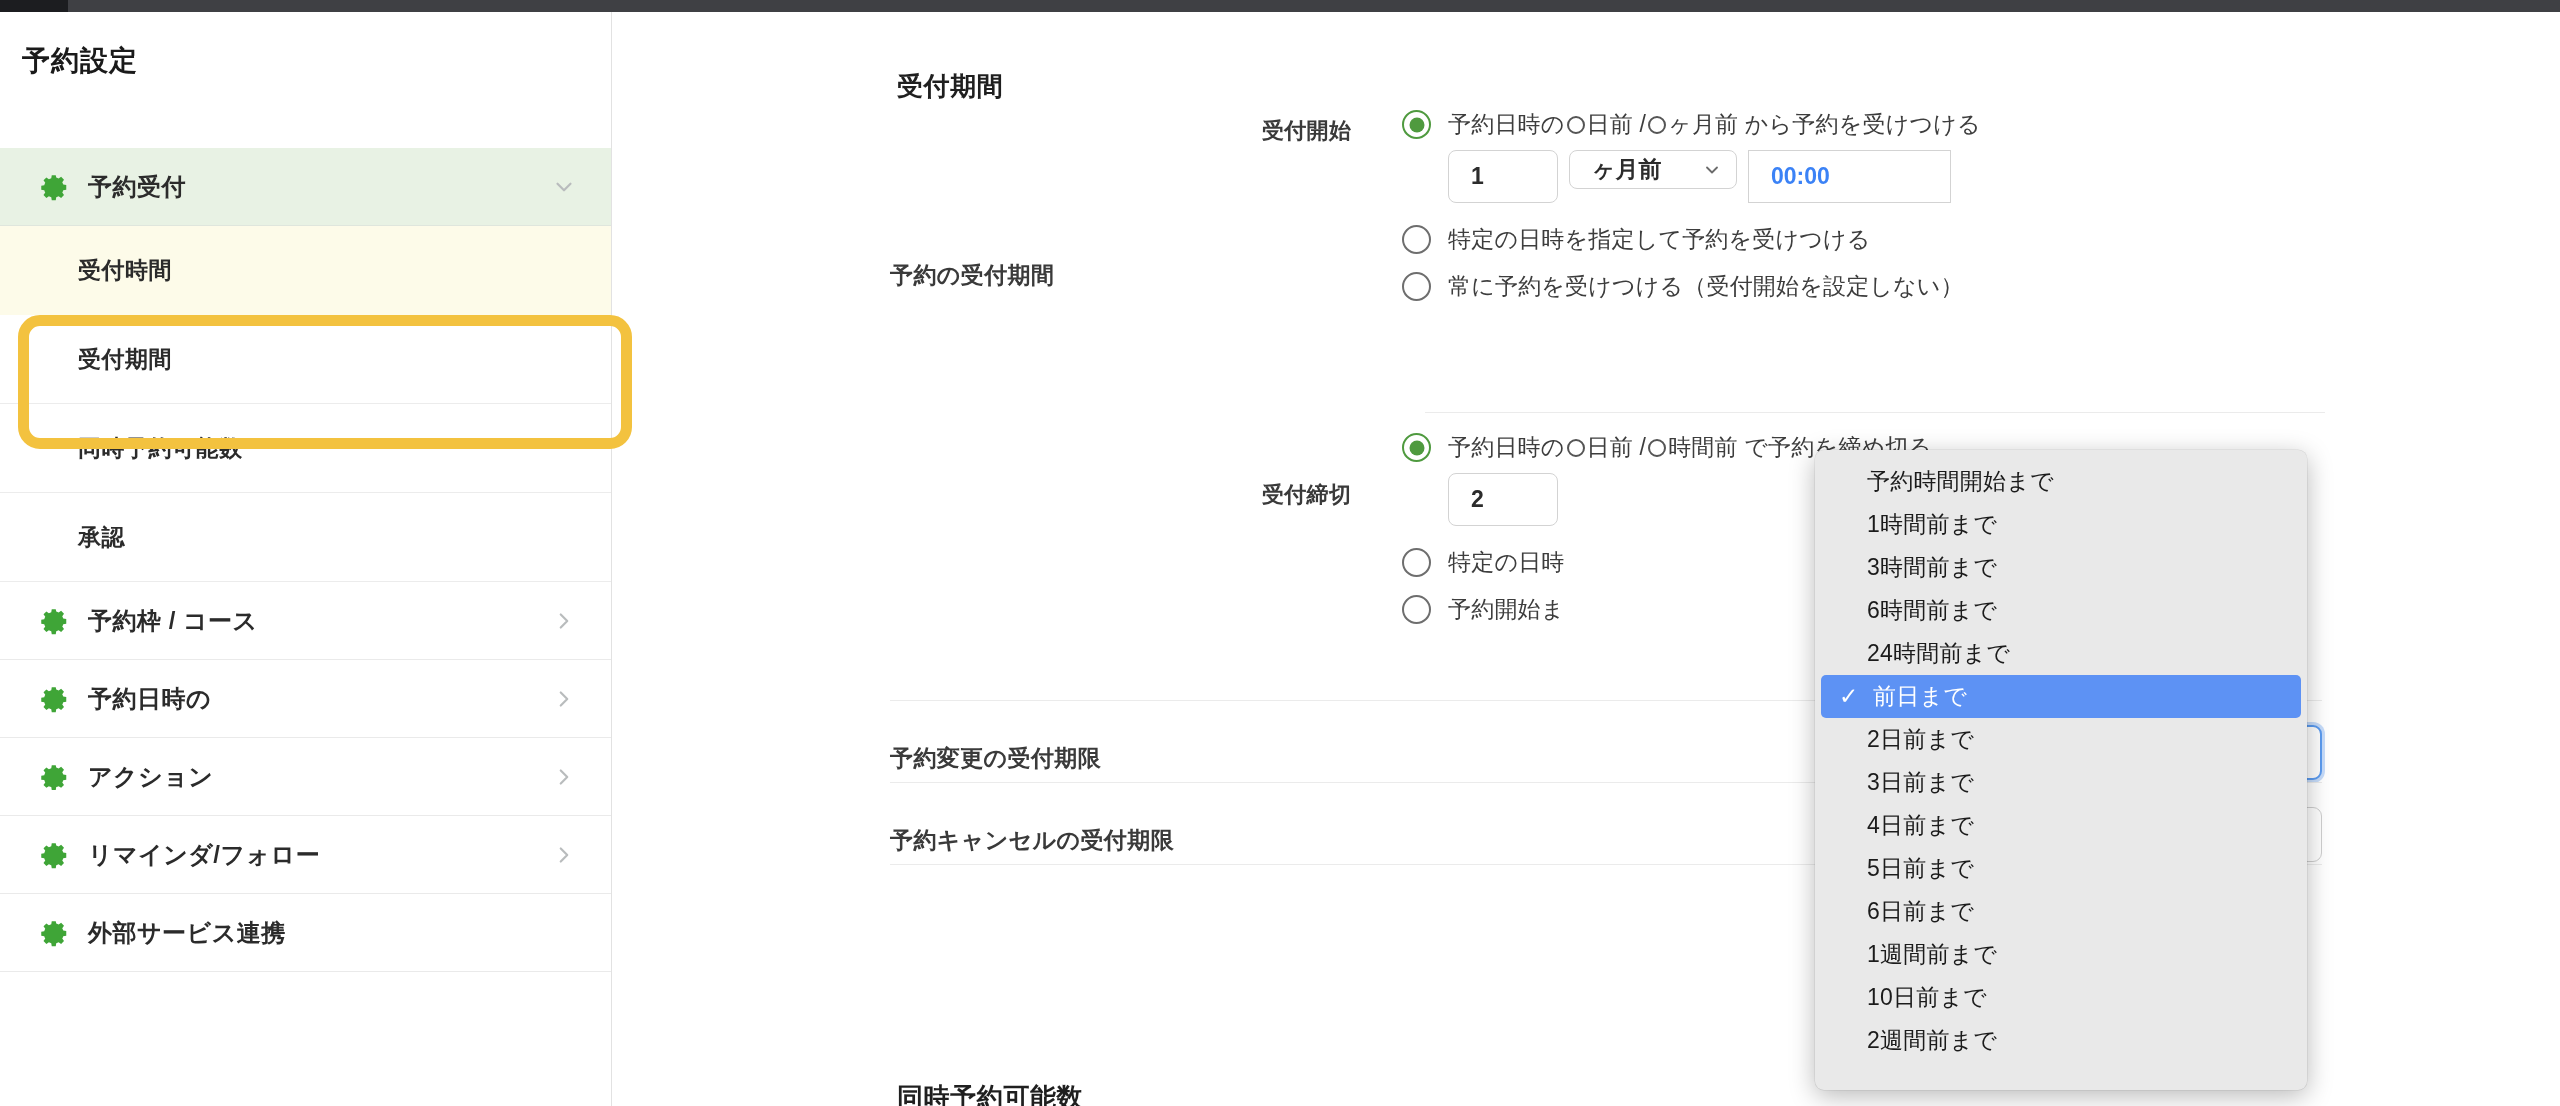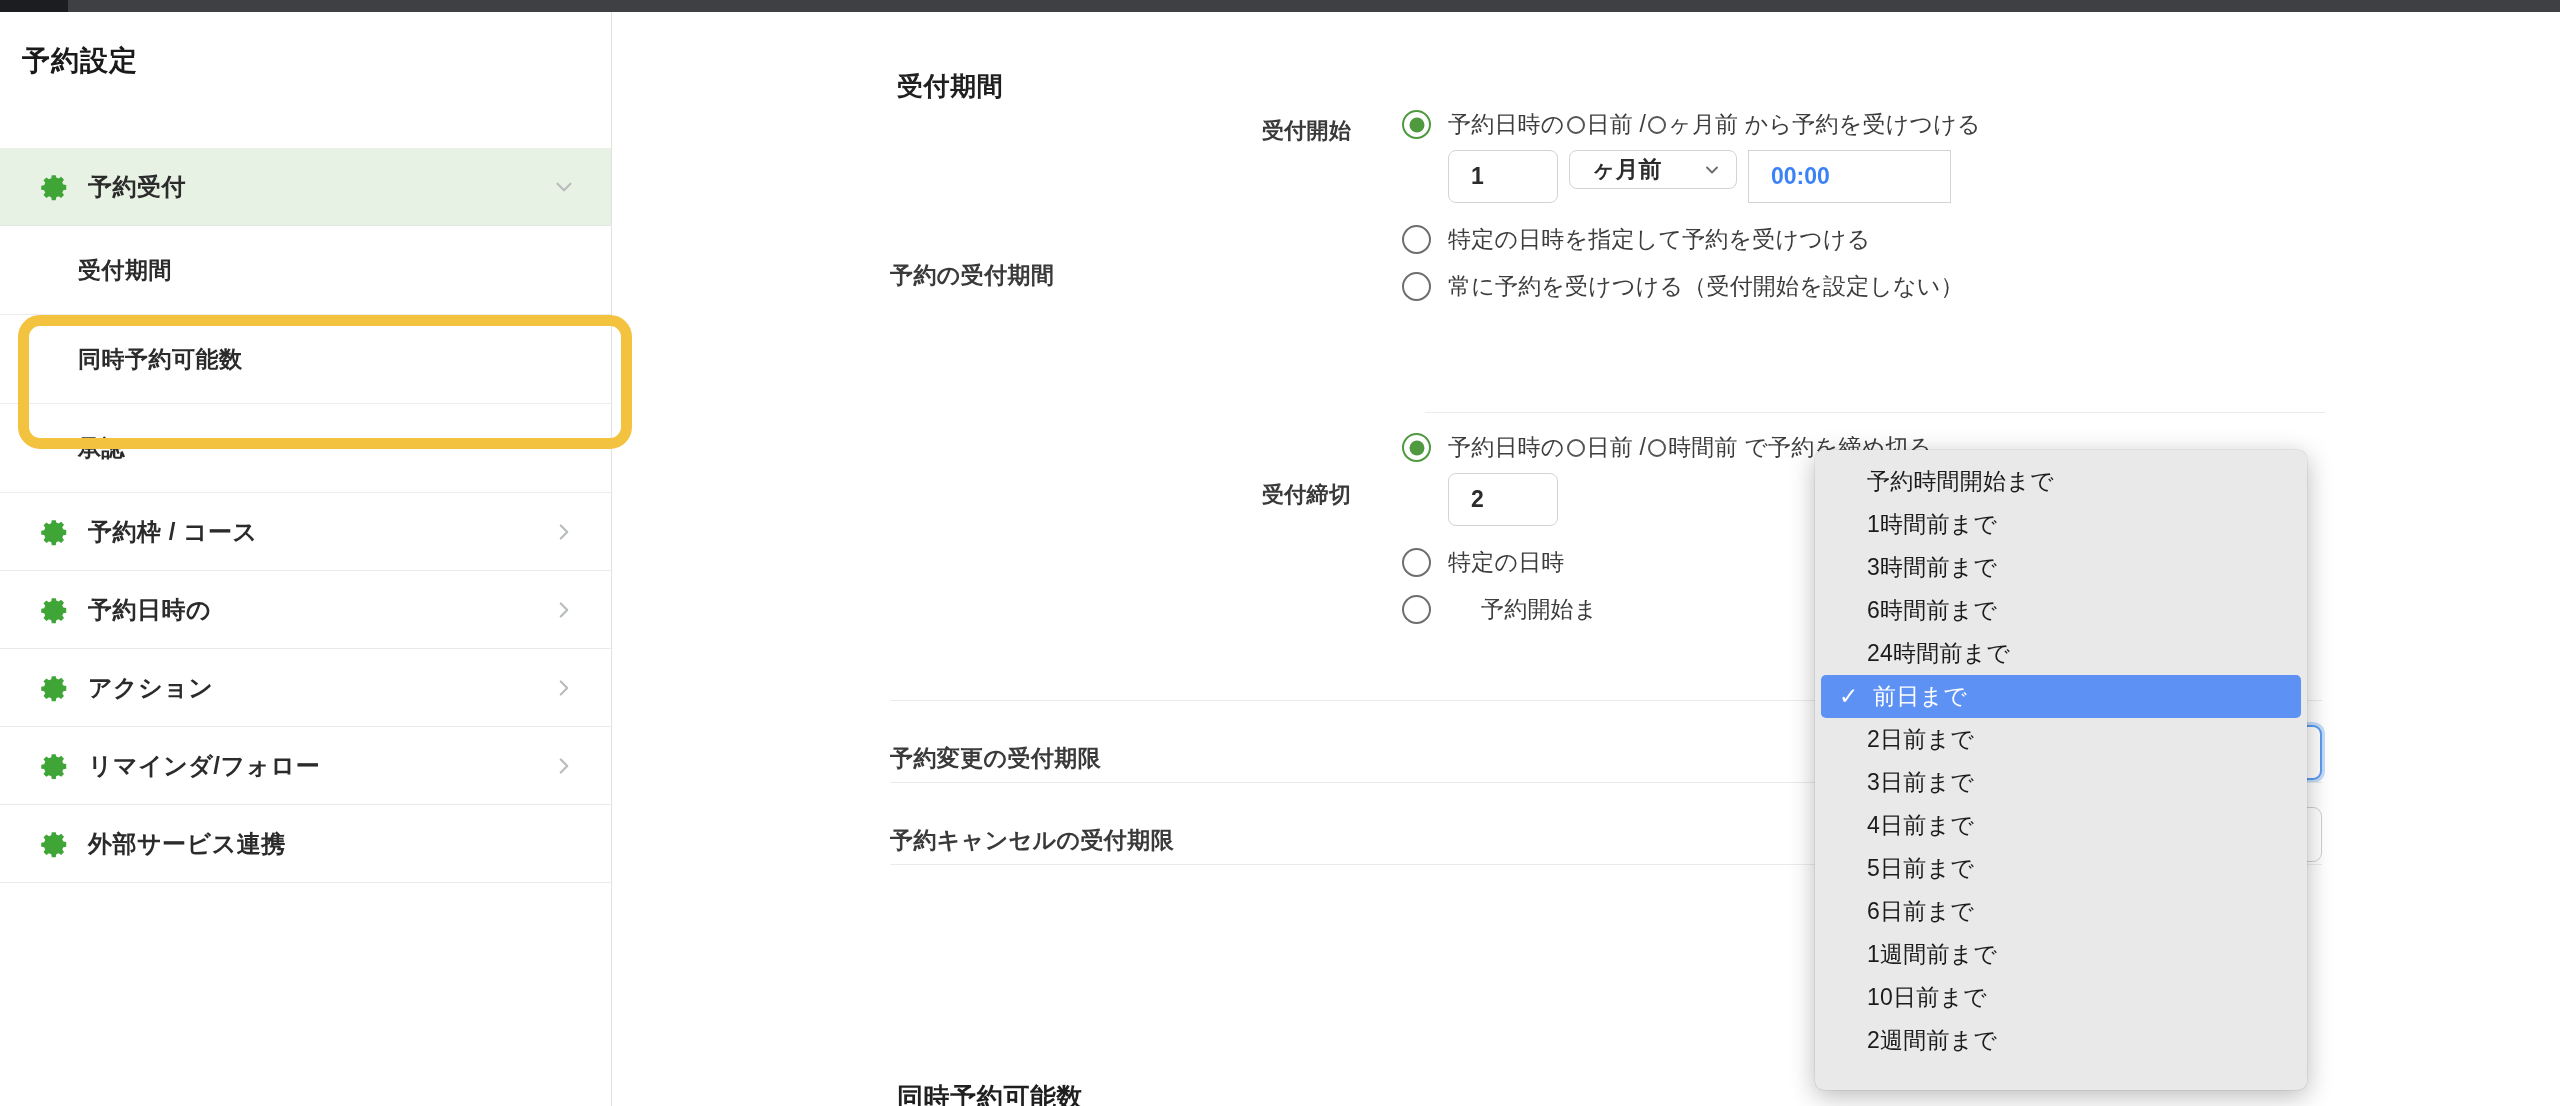--- a/index.html
+++ b/index.html
@@ -162,20 +162,23 @@
             </svg>
         </span>
         <span class="nav-label">予約受付</span>
         <span class="nav-chevron">
           <svg width="26" height="26" viewBox="0 0 24 24" fill="none" stroke="#b9bcbd" stroke-width="2" stroke-linecap="round" stroke-linejoin="round">
               <polyline points="6 9 12 15 18 9"></polyline>
             </svg>
         </span>
       </div>
 
+      <div class="nav-sub active-soft">
+        <span class="nav-label">受付時間</span>
+      </div>
 
       <div class="nav-sub highlight-slot">
         <span class="nav-label">受付期間</span>
       </div>
 
       <div class="nav-sub">
         <span class="nav-label">同時予約可能数</span>
       </div>
 
       <div class="nav-sub">
@@ -317,21 +320,21 @@
 
       <div class="ctrl-row" style="left:186px; top:44px;">
         <div class="txtbox">2</div>
       </div>
 
       <div class="radio-line" style="left:140px; top:118px;">
         <span class="radio"></span>
         <span class="radio-text">特定の日時</span>
       </div>
 
-      <div class="radio-line" style="left:140px; top:165px;gap:33px;">
+      <div class="radio-line" style="left:140px; top:165px;">
         <span class="radio"></span>
         <span class="radio-text">予約開始ま</span>
       </div>
     </div>
 
     <div class="hr" style="top:688px;"></div>
 
     <div class="row" style="top:688px;">
       <div class="row-label" style="top:43px;">予約変更の受付期限</div>
     </div>

